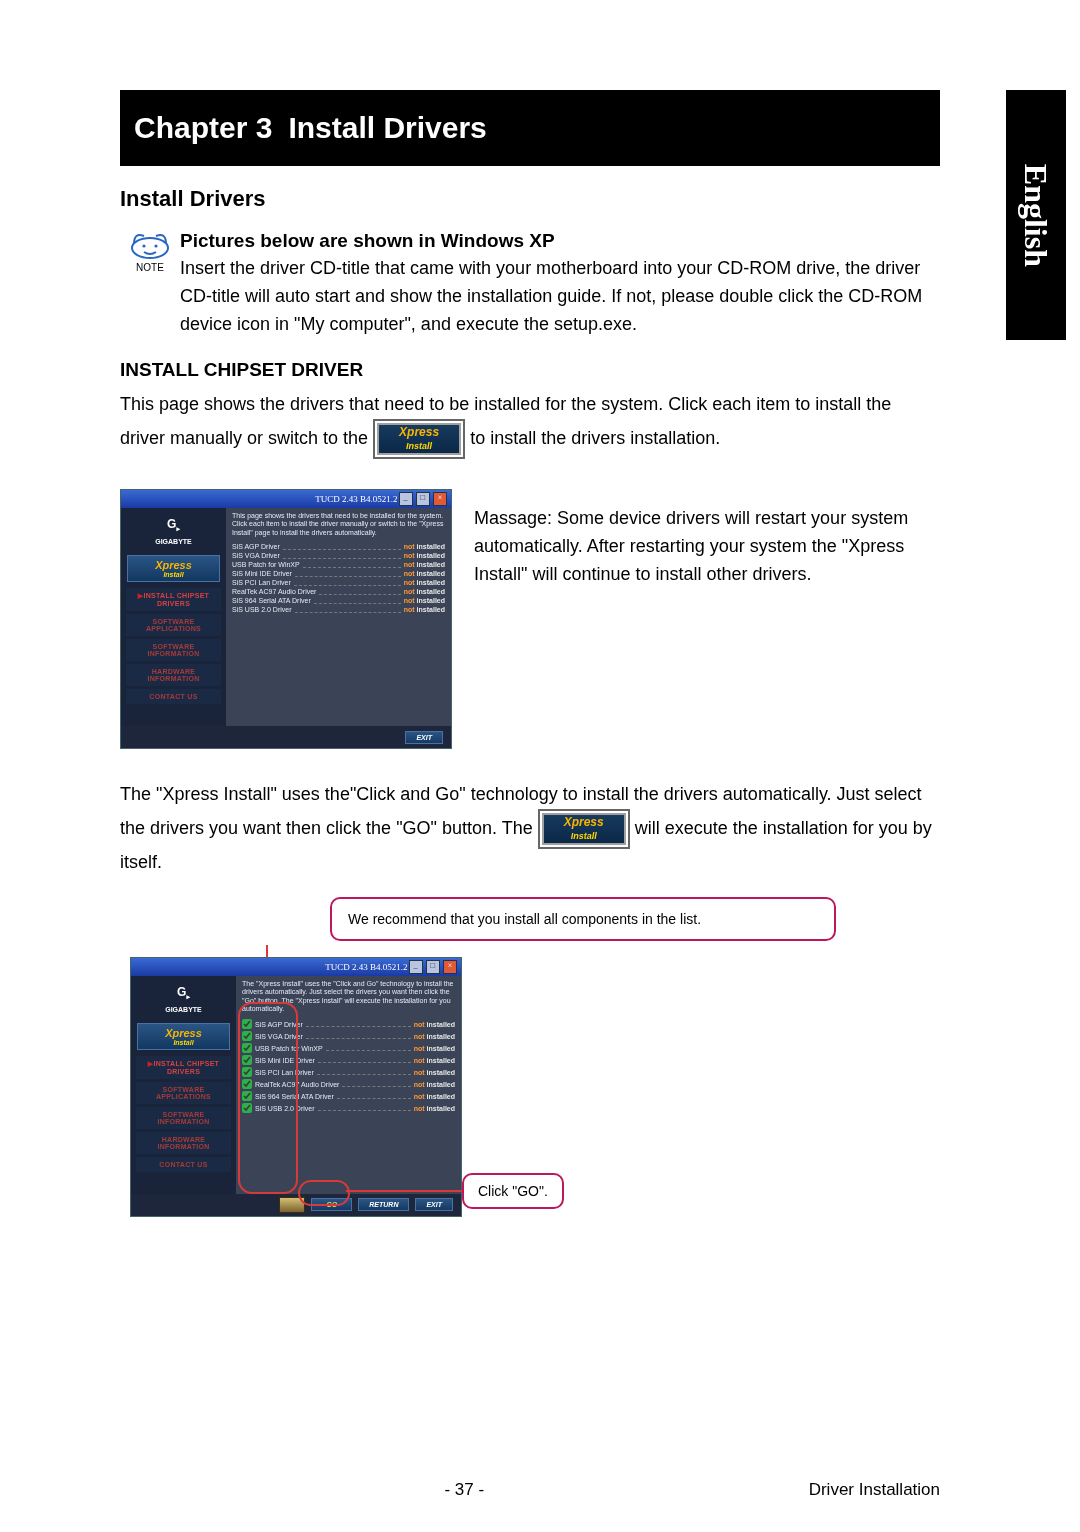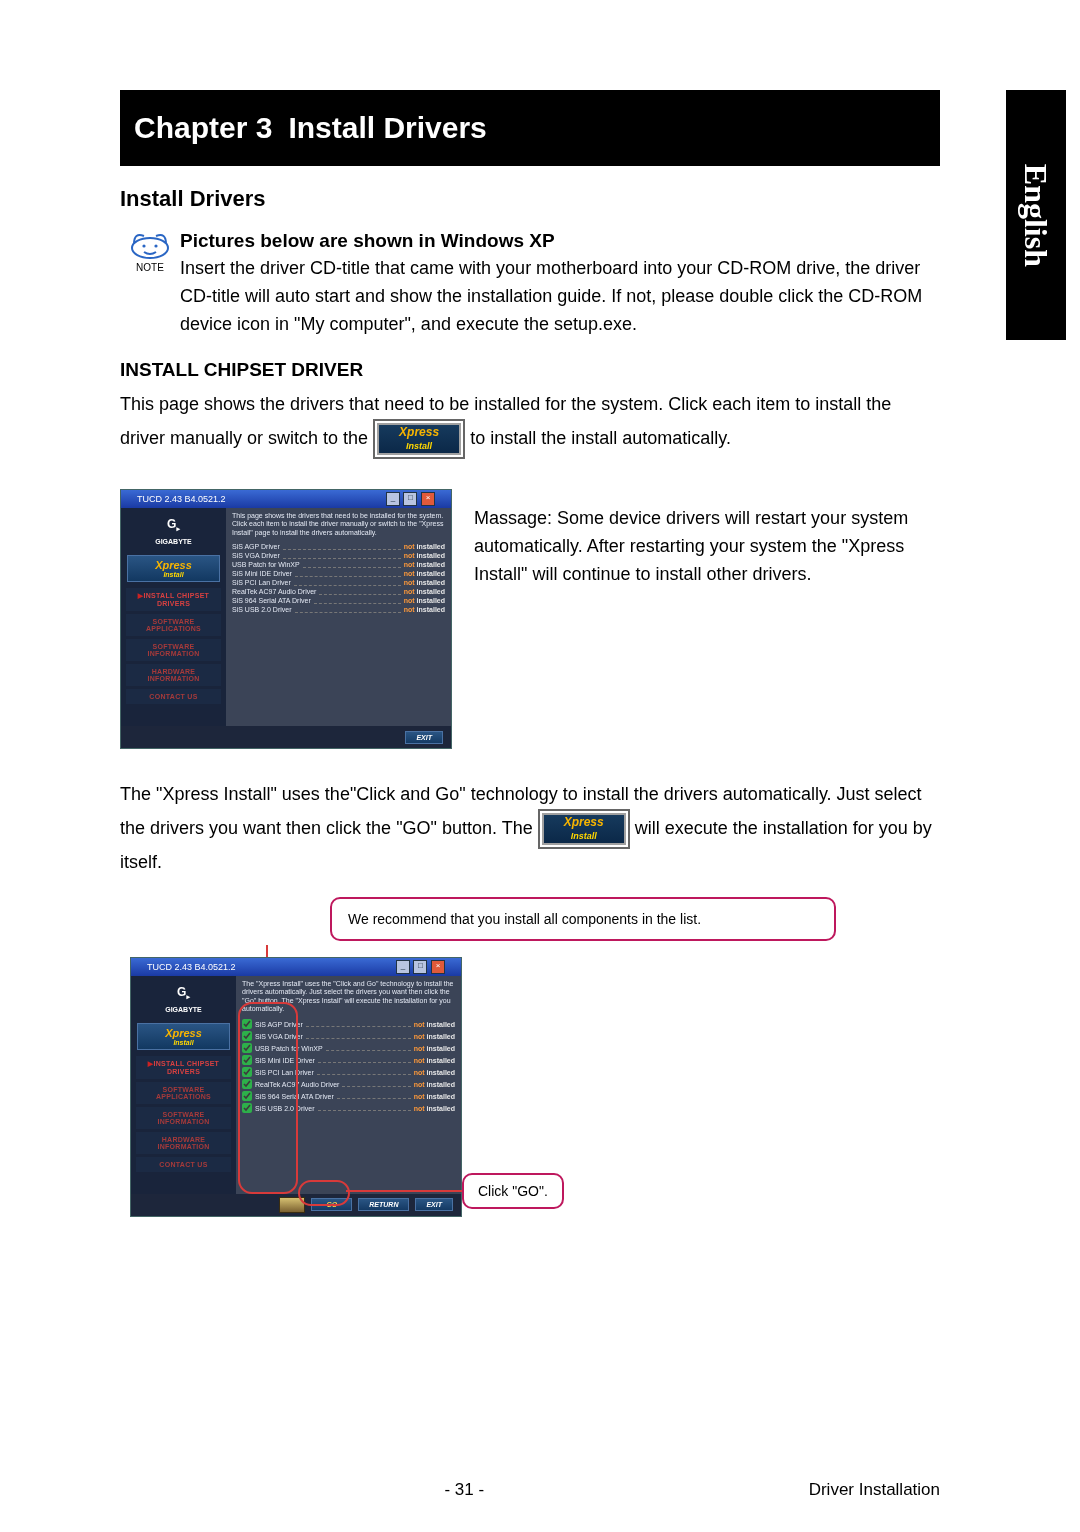--- a/index.html
+++ b/index.html
@@ -21,21 +21,21 @@
   .xpress-badge { display:inline-block; vertical-align:middle; width:80px; height:28px; border:2px solid #a0a0a0; background:linear-gradient(#163a5d,#0b2848); color:#f7b400; font-style:italic; font-weight:bold; font-size:12px; text-align:center; line-height:14px; padding-top:0; }
   .xpress-badge small { color:#ffd700; font-size:9px; display:block; font-style:italic;}
   .xpress-badge-box { border:2px solid #666; display:inline-block; padding:2px; vertical-align:middle;}
 
   .row-mid { display:flex; align-items:flex-start; gap:22px; margin-top:30px; }
   .row-mid .shot { flex:0 0 330px; }
   .row-mid .text { flex:1; font-size:18px; line-height:1.55; padding-top:16px; }
 
   
   .win { width:330px; border:1px solid #466; background:#2a3140; font-size:9px; color:#fff; }
-  .titlebar { height:16px; background:linear-gradient(#3a6ad4,#1a3aa4); color:#fff; font-size:9px; padding:1px 16px; display:flex; align-items:center; justify-content:space-between; }
+  .titlebar { height:16px; background:linear-gradient(#3a6ad4,#1a3aa4); color:#fff; font-size:9px; padding:1px 4px; display:flex; align-items:center; justify-content:flex-end;font-family:Liberation Serif, serif; }
   .winbtns span{ display:inline-block; width:12px; height:12px; background:#b8c4e0; border:1px solid #234; font-size:8px; line-height:10px; text-align:center; color:#123; margin-left:1px;}
   .winbtns .cx{ background:#e05a3a; color:#fff;}
   .winmain { display:flex; }
   .winside { width:105px; background:#19243b; padding:4px 0 10px 0; }
   .brand { text-align:center; font-size:12px; font-weight:bold; padding:5px 0; color:#fff;}
   .brand sub{font-size:7px;}
   .xpress-side { margin:3px 6px 6px 6px; background:linear-gradient(#2a5584,#123861); border:1px solid #4a71a3; text-align:center; color:#f7b400; font-style:italic; font-weight:bold; font-size:11px; padding:3px 0;}
   .xpress-side small{ color:#ffd700; font-size:7px; display:block;}
   .navitem { font-family:Arial; font-size:7px; text-align:center; padding:4px 2px; color:#a63a3a; font-weight:bold; letter-spacing:0.3px; margin:3px 5px; background:#1b2a44; border:0;}
   .navitem.active{ color:#d84040; }
@@ -98,21 +98,21 @@
     <h3>INSTALL CHIPSET DRIVER</h3>
 
     <p>
       <span class="para-inline">This page shows the drivers that need to be installed for the system. Click each item  to install the driver manually or switch to the</span>
       <span class="xpress-badge-box">
         <span class="xpress-badge">
           <span>Xpress</span>
           <small>Install</small>
         </span>
       </span>
-      <span class="para-inline">to install the install automatically.</span>
+      <span class="para-inline">to install the drivers installation.</span>
     </p>
 
     <div class="row-mid">
       <div class="shot">
 
         <div class="win">
           <div class="titlebar">
             <span>TUCD 2.43 B4.0521.2</span>
             <span class="winbtns">
               <span>_</span>
@@ -292,16 +292,16 @@
       <div class="line-red" style="left:226px; top:293px; width:116px; height:2px;"></div>
       <div class="rbox" style="position:absolute; left:342px; top:276px; padding:8px 14px;">
         <span>Click "GO".</span>
       </div>
     </div>
 
   </div>
 
   <div class="footer">
     <span></span>
-    <span class="pnum">- 31 -</span>
+    <span class="pnum">- 37 -</span>
     <span>Driver Installation</span>
   </div>
 </div>
 
 </body></html>

